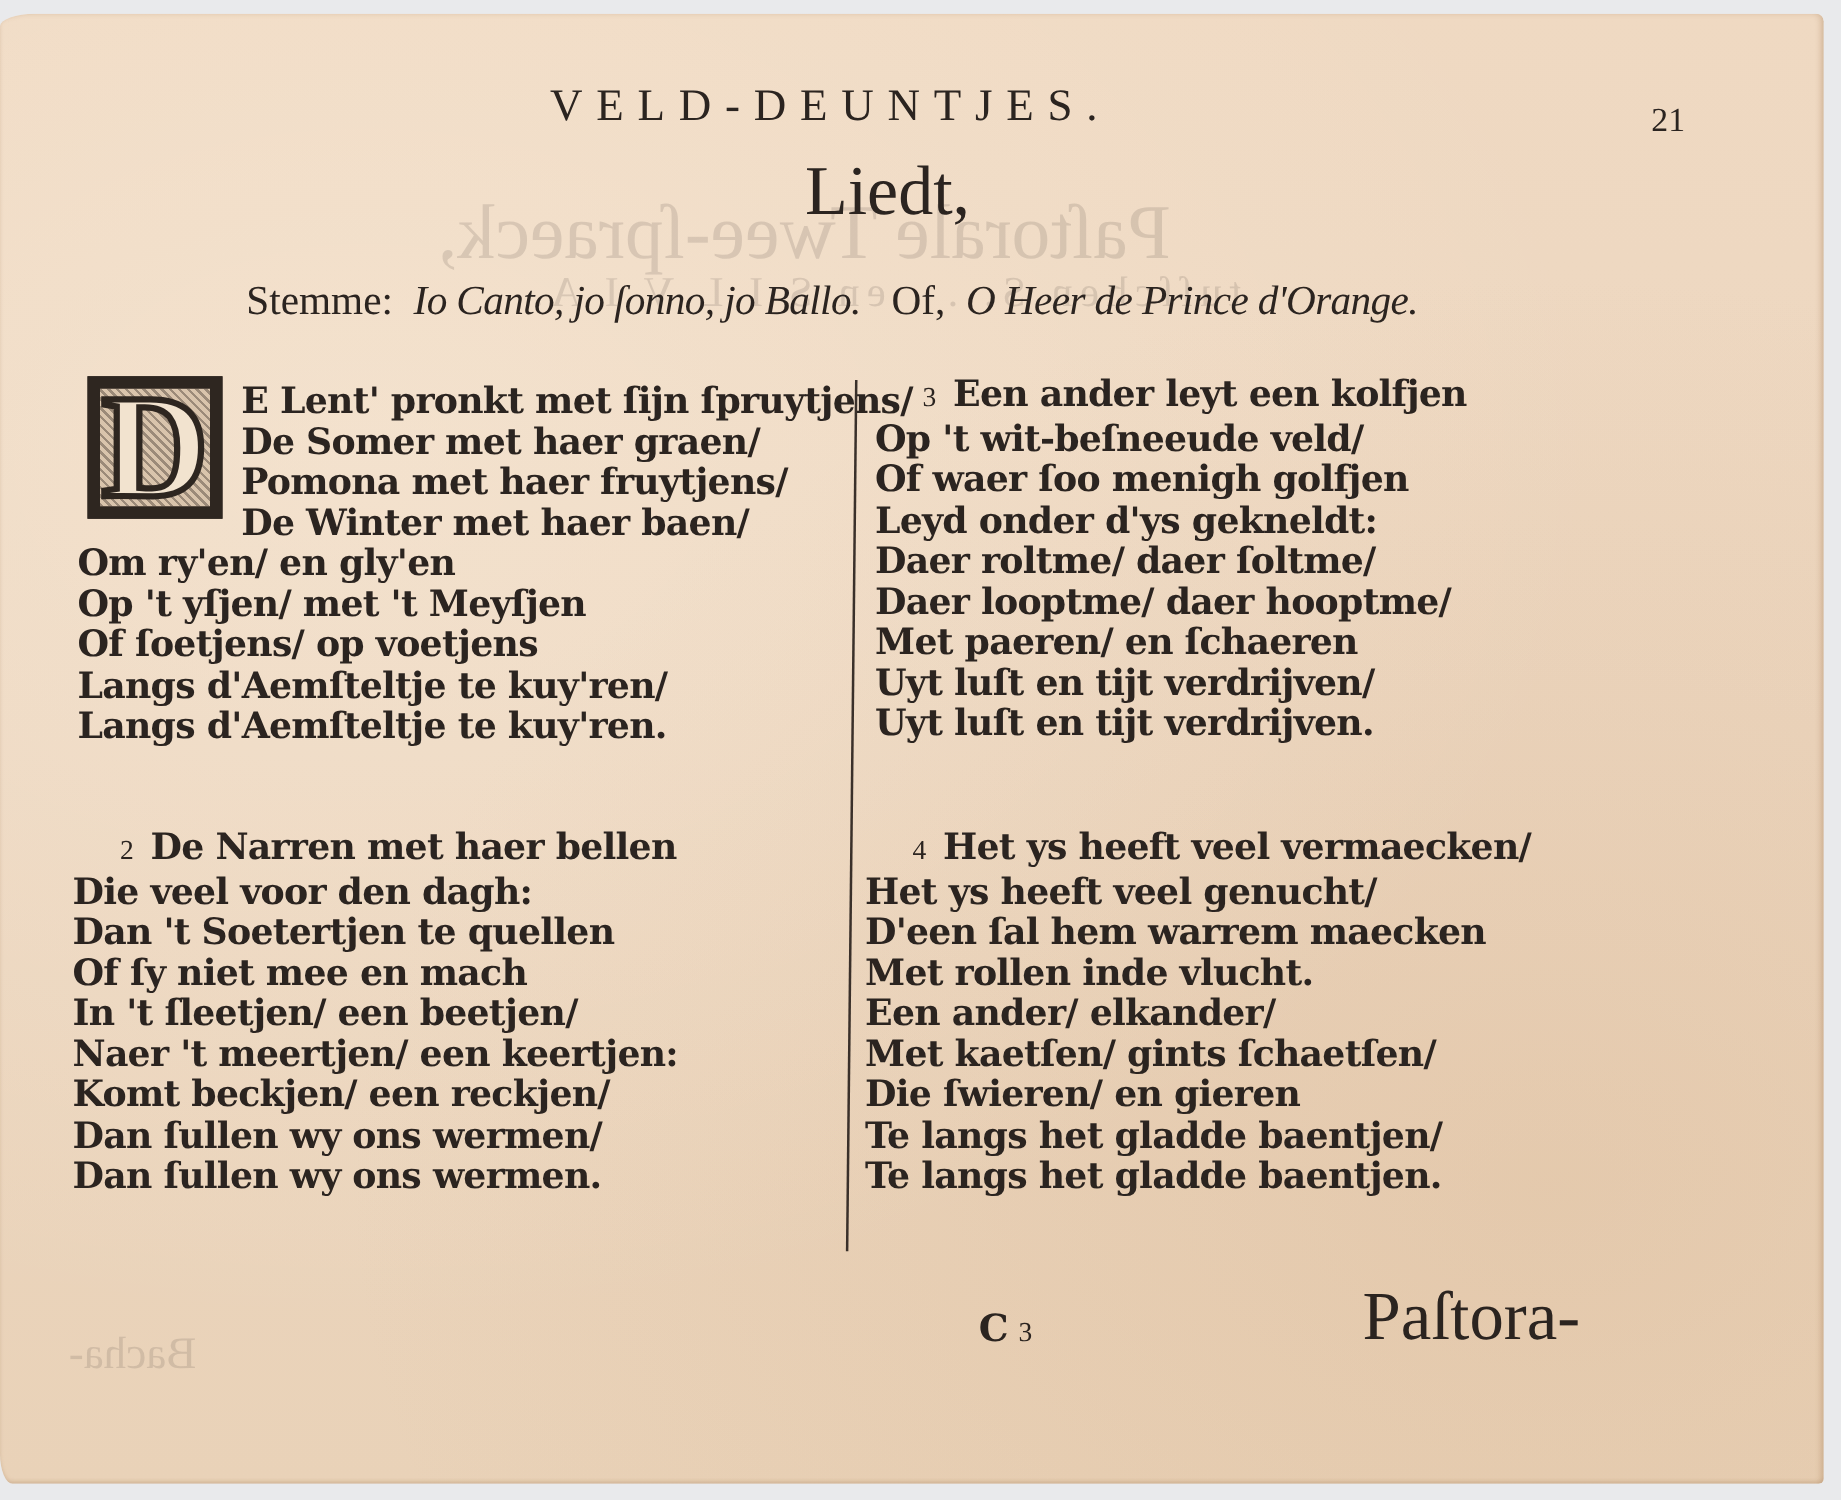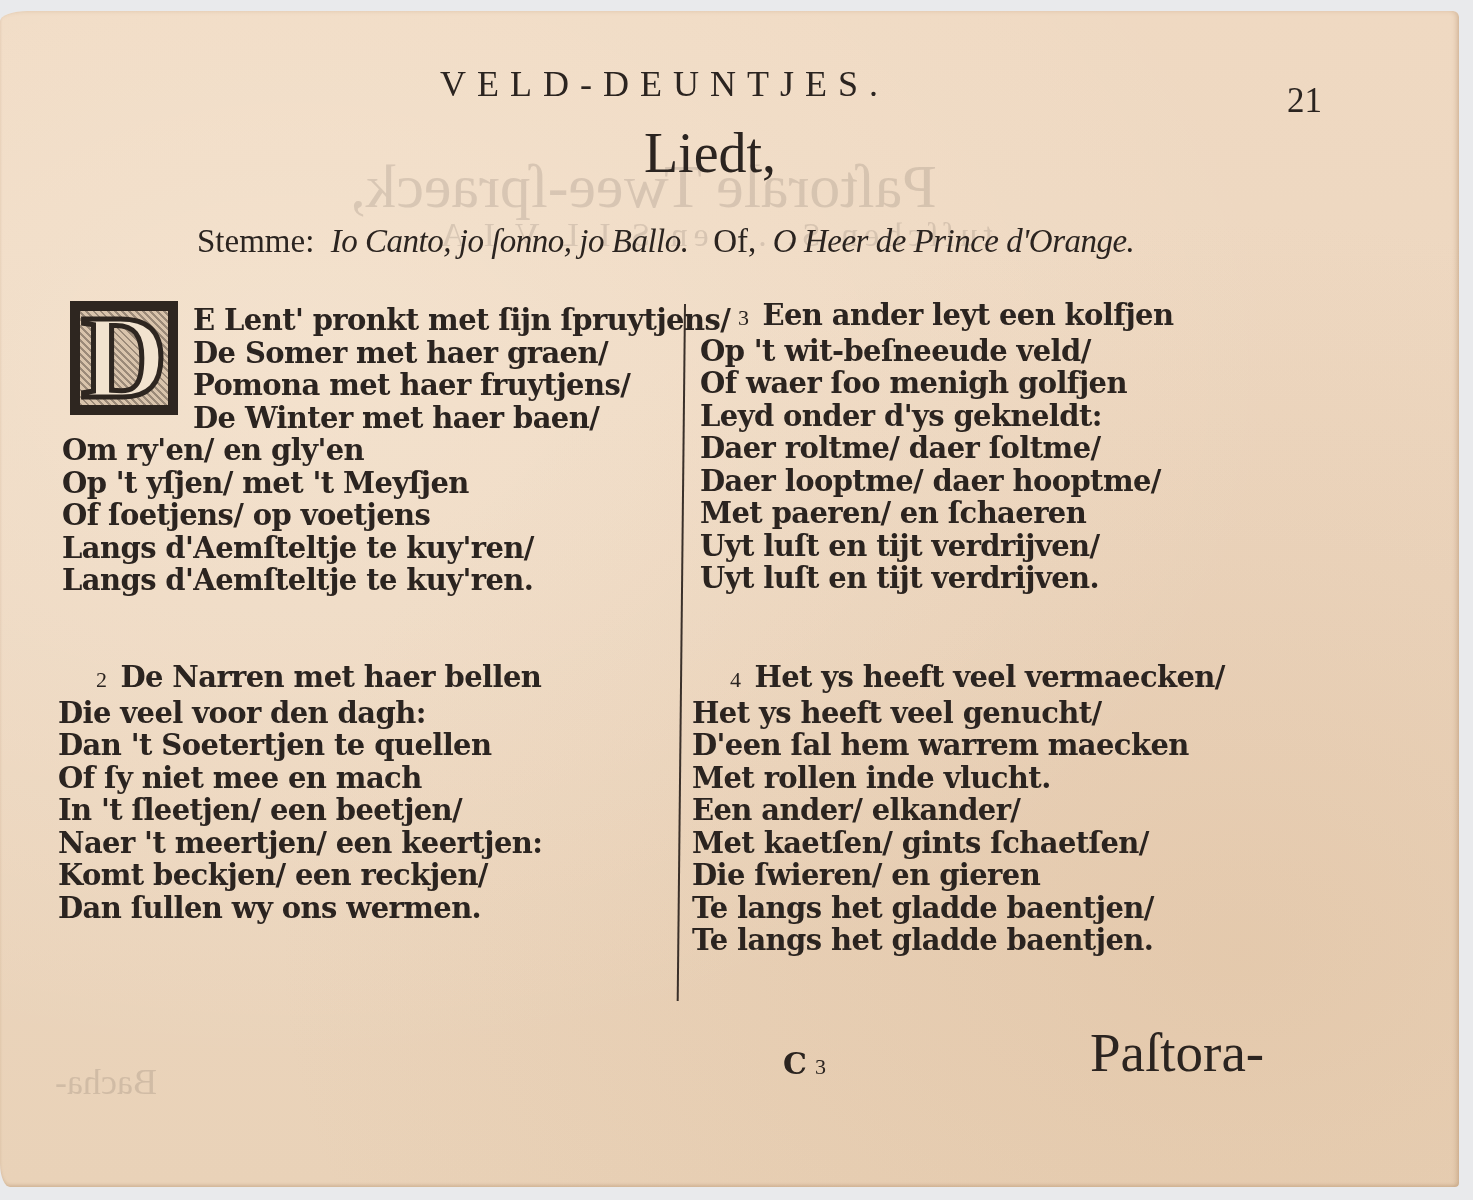--- a/index.html
+++ b/index.html
@@ -26,21 +26,21 @@
     .ghost {
       position:absolute; color:rgba(90,80,70,0.17);
       font-family:"Liberation Serif",serif; white-space:nowrap;
       transform:scaleX(-1);
     }
     .running-head {
       position:absolute; left:440px; top:52px;
       font-size:36px; letter-spacing:11px;
     }
     .page-number {
-      position:absolute; left:1287px; top:70px; font-size:35px;
+      position:absolute; left:1321px; top:70px; font-size:27px;
     }
     .song-title {
       position:absolute; left:0; width:1400px; top:110px; text-align:center;
       font-size:56px; padding-left:10px;
     }
     .stemme {
       position:absolute; left:197px; top:212px; font-size:33px; white-space:nowrap;
     }
     .stemme i { font-style:italic; letter-spacing:-0.5px; }
     .divider {
@@ -116,20 +116,21 @@
   <div class="stanza black ink" style="left:58px; top:650px;">
     <div class="line" style="padding-left:38px;">
       <span class="num">2</span><span>De Narren met haer bellen</span>
     </div>
     <div class="line">Die veel voor den dagh:</div>
     <div class="line">Dan 't Soetertjen te quellen</div>
     <div class="line">Of ſy niet mee en mach</div>
     <div class="line">In 't ſleetjen/ een beetjen/</div>
     <div class="line">Naer 't meertjen/ een keertjen:</div>
     <div class="line">Komt beckjen/ een reckjen/</div>
+    <div class="line">Dan ſullen wy ons wermen/</div>
     <div class="line">Dan ſullen wy ons wermen.</div>
   </div>
 
   <div class="divider"></div>
 
   <div class="stanza black ink" style="left:700px; top:288px;">
     <div class="line" style="padding-left:38px;">
       <span class="num">3</span><span>Een ander leyt een kolfjen</span>
     </div>
     <div class="line">Op 't wit-beſneeude veld/</div>

